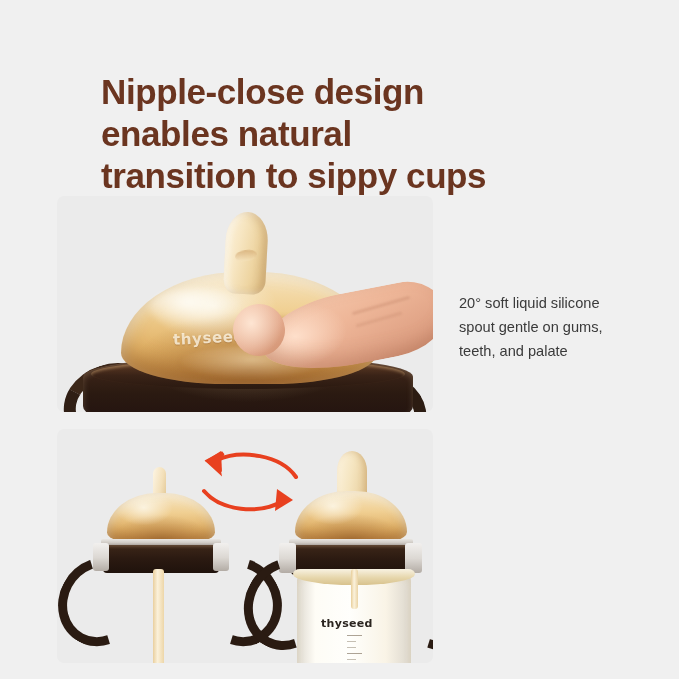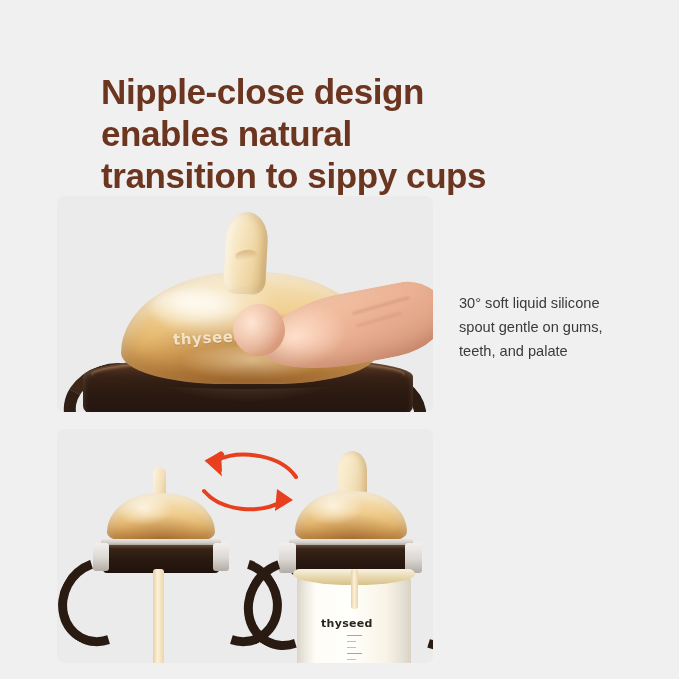--- a/index.html
+++ b/index.html
@@ -400,18 +400,18 @@
           <i style="top:12px"></i>
           <i class="lg" style="top:18px"></i>
           <i style="top:24px"></i>
 
         </div>
       </div>
 
     </div>
   </div>
 
-  <p class="caption caption-1 nosel">30° soft liquid silicone
+  <p class="caption caption-1 nosel">20° soft liquid silicone
 spout gentle on gums,
 teeth, and palate</p>
 
 
 </div>
 
 </body></html>

